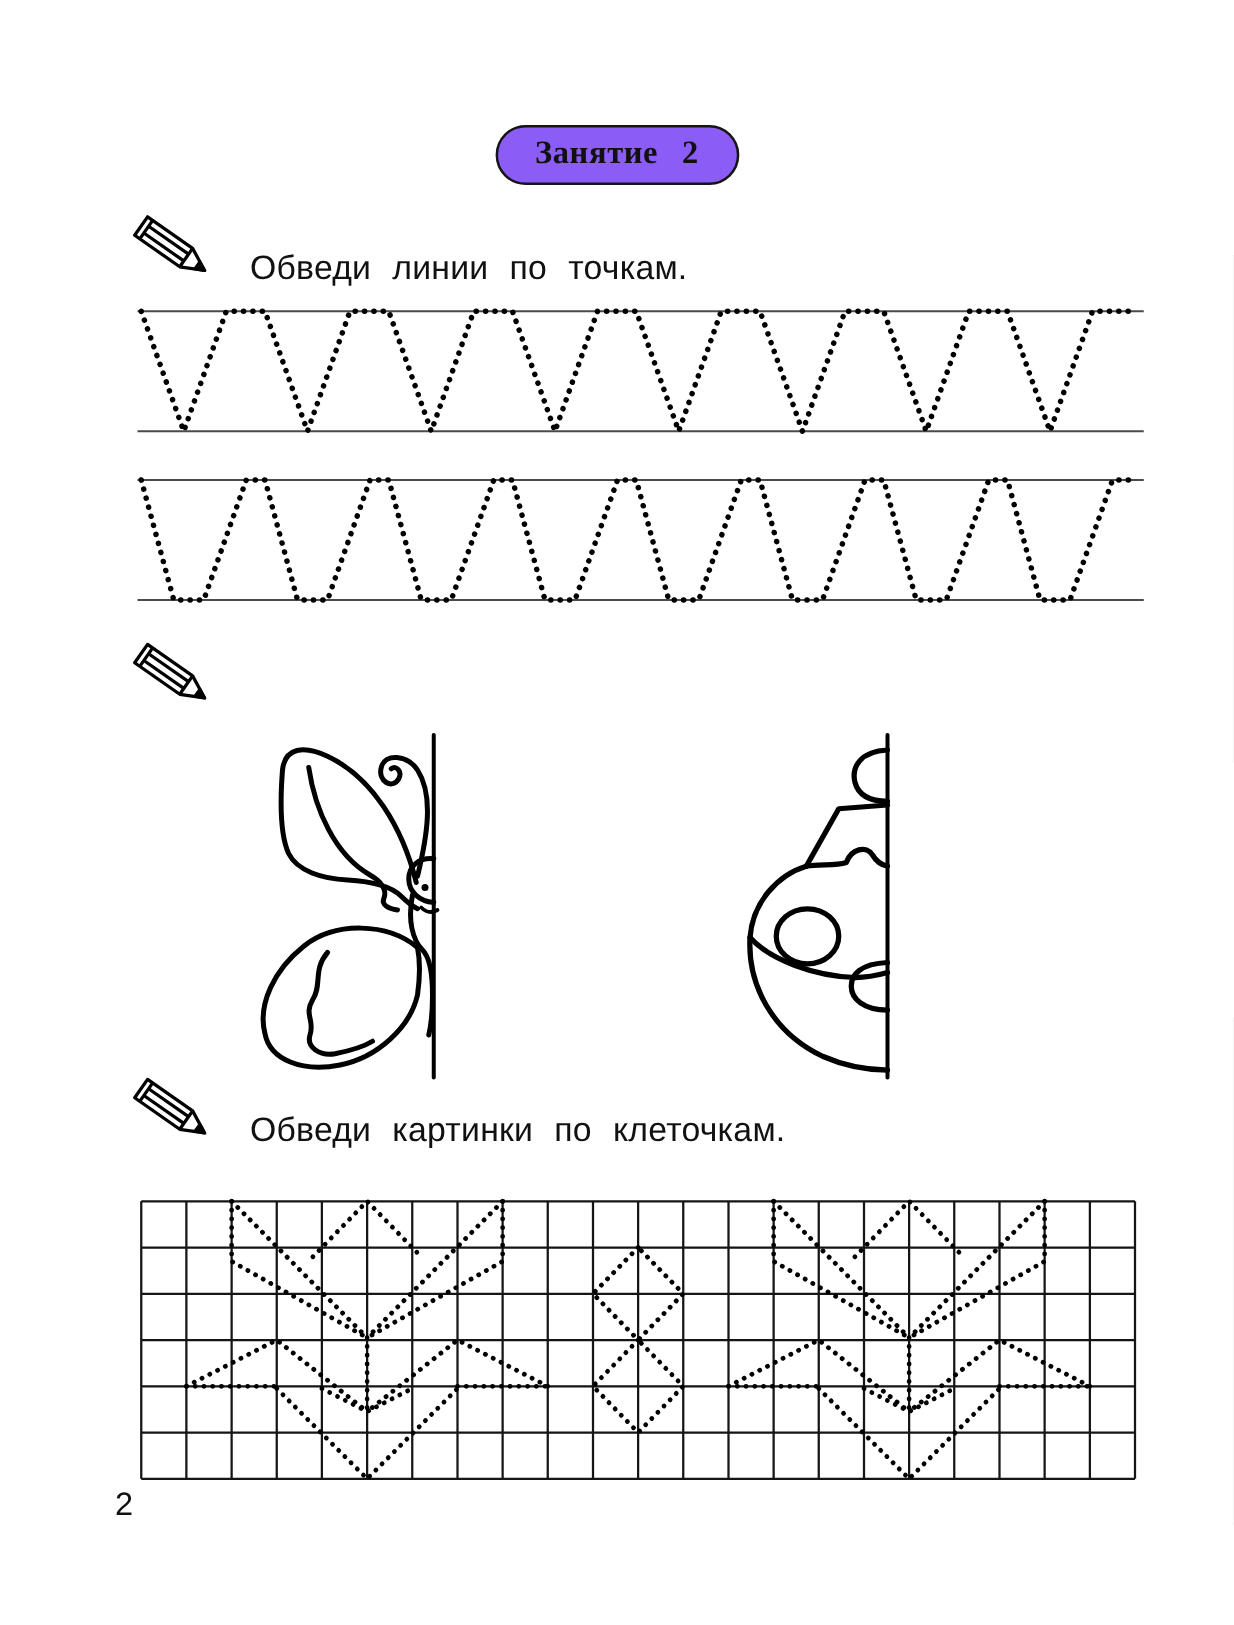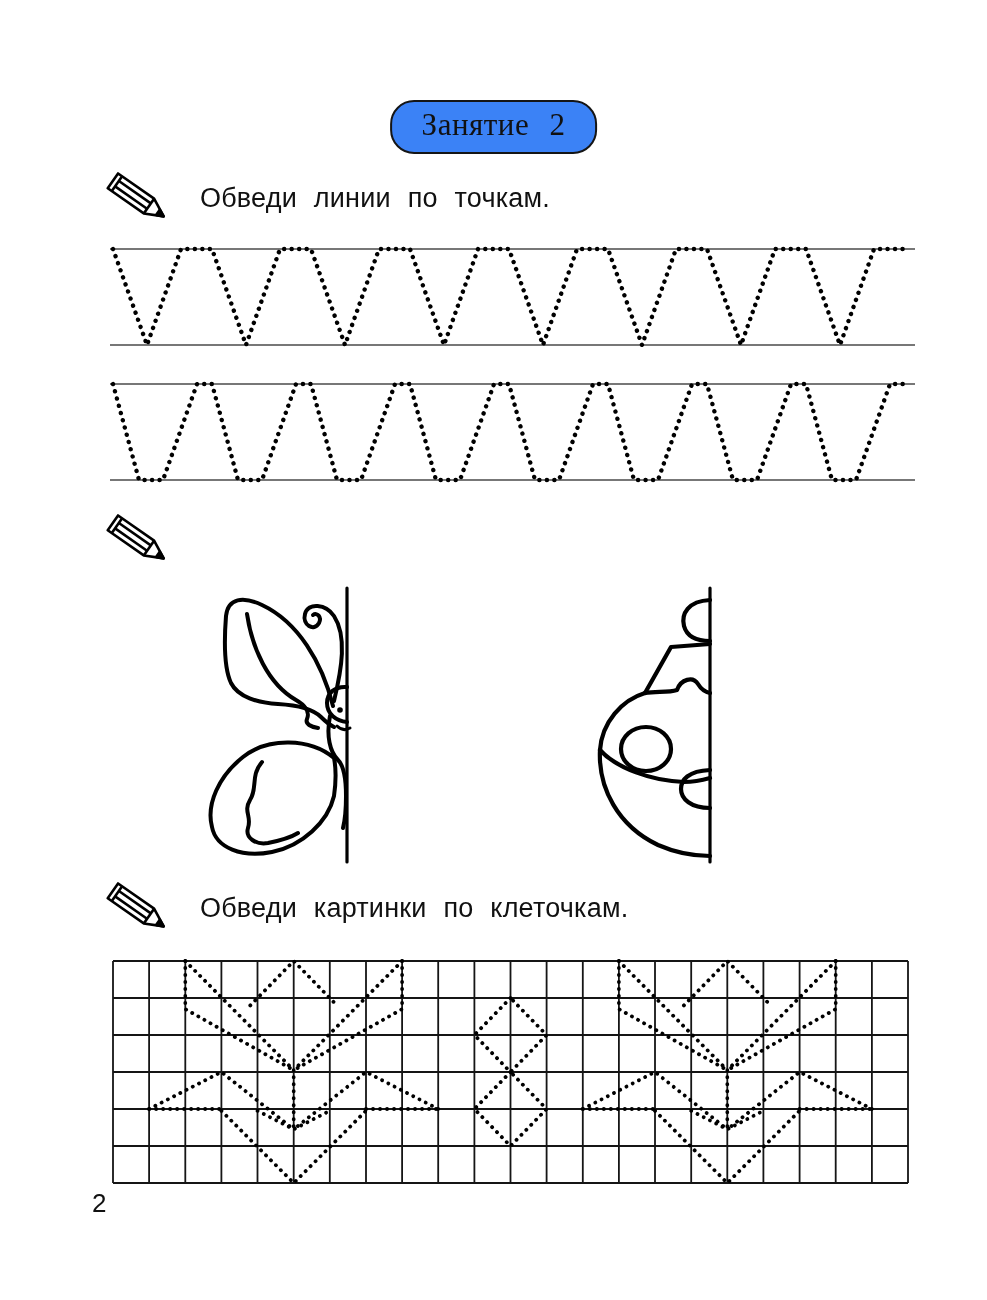--- a/index.html
+++ b/index.html
@@ -1,28 +1,28 @@
 <!DOCTYPE html>
 <html><head>
 <meta charset="utf-8">
 <style>
   html,body{margin:0;padding:0;background:#e8e8e8}
   .page{position:relative;width:987px;height:1300px;margin:0 auto;background:#ffffff;
         font-family:"Liberation Sans",sans-serif;color:#111;overflow:hidden}
   .title-box{position:absolute;top:100px;left:50%;transform:translateX(-50%);
         border:2.6px solid #151515;border-radius:24px;padding:5px 30px 9px 30px;
-        font-family:"Liberation Serif",serif;font-weight:normal;font-size:31px;
-        word-spacing:12px;letter-spacing:.5px;background:#3b82f6}
-  .task{position:absolute;left:106px;display:flex;align-items:flex-start}
+        font-family:"Liberation Serif",serif;font-weight:bold;font-size:26px;
+        word-spacing:12px;letter-spacing:.5px;background:#8b5cf6}
+  .task{position:absolute;left:106px;display:flex;align-items:flex-end}
   .task .icon{width:74px;height:58px;flex:0 0 auto}
   .task .txt{font-size:27px;word-spacing:.34em;letter-spacing:.2px;white-space:nowrap;
         padding-top:11px;margin-left:20px}
   #task-1{top:172px}
   #task-2{top:514px}
-  #task-3{top:882px}
+  #task-3{top:862px}
   .art{position:absolute;left:0;top:0;width:987px;height:1300px}
   .page-num{position:absolute;left:92px;top:1188px;font-size:26px}
 </style>
 </head>
 <body>
 
 <div class="page">
 
   <div class="title-box">
     <span>Занятие 2</span>

